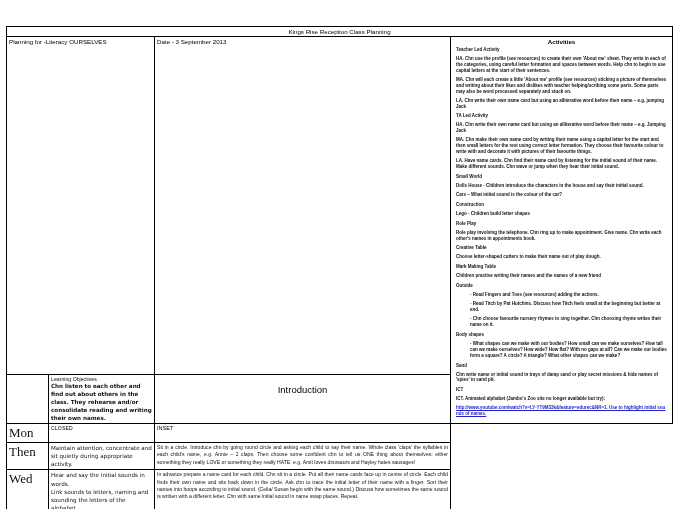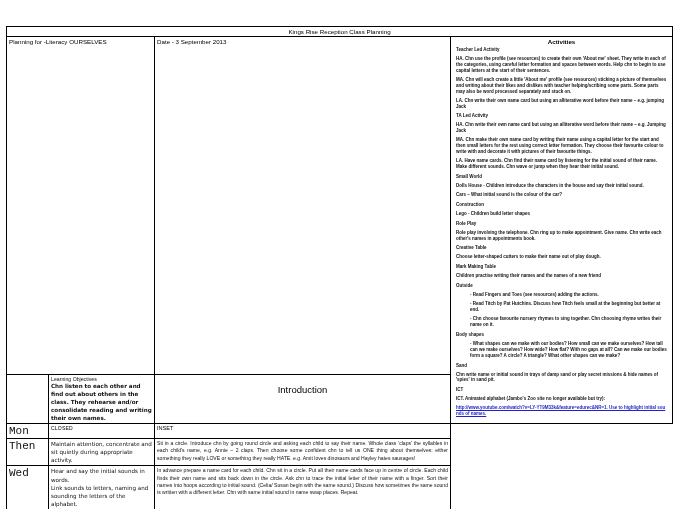--- a/index.html
+++ b/index.html
@@ -11,21 +11,21 @@
   .page{position:relative;width:678px;height:509px;background:#fff;}
   .sheet{position:absolute;left:6px;top:26px;width:666px;}
 
   table.grid{border-collapse:collapse;table-layout:fixed;width:666px;}
   table.grid td{border:1px solid #000;vertical-align:top;padding:1px 2px;}
 
   .title-bar{text-align:center;font-size:6.2px;padding:2px 0 2px 0;}
   .subhdr{font-size:6.2px;padding:2px 3px;}
   .subhdr-c{font-size:6.2px;text-align:center;padding:2px 3px;font-weight:bold;}
 
-  .day{font-size:11px;font-family:Liberation Mono, monospace;padding-left:3px;padding-top:2px;color:#111;}
+  .day{font-size:13px;font-family:Liberation Serif, serif;padding-left:3px;padding-top:2px;color:#111;}
   .obj{font-size:5.6px;line-height:1.45;font-family:"DejaVu Sans", sans-serif;color:#111;}
   .intro-hd{font-size:9.5px;text-align:center;padding-top:8px;}
   .intro{font-size:5.1px;line-height:1.42;text-align:justify;color:#111;}
   .learn-lbl{font-size:5.2px;color:#111;}
   .small-caps{font-size:5px;letter-spacing:.2px;}
   .inset{font-size:5.6px;padding-top:1px;}
 
   
   .act-col{font-size:4.5px;line-height:1.32;padding:2px 3px 2px 3px;color:#111;}
   .act-col p{margin:0 0 3px 0;}

